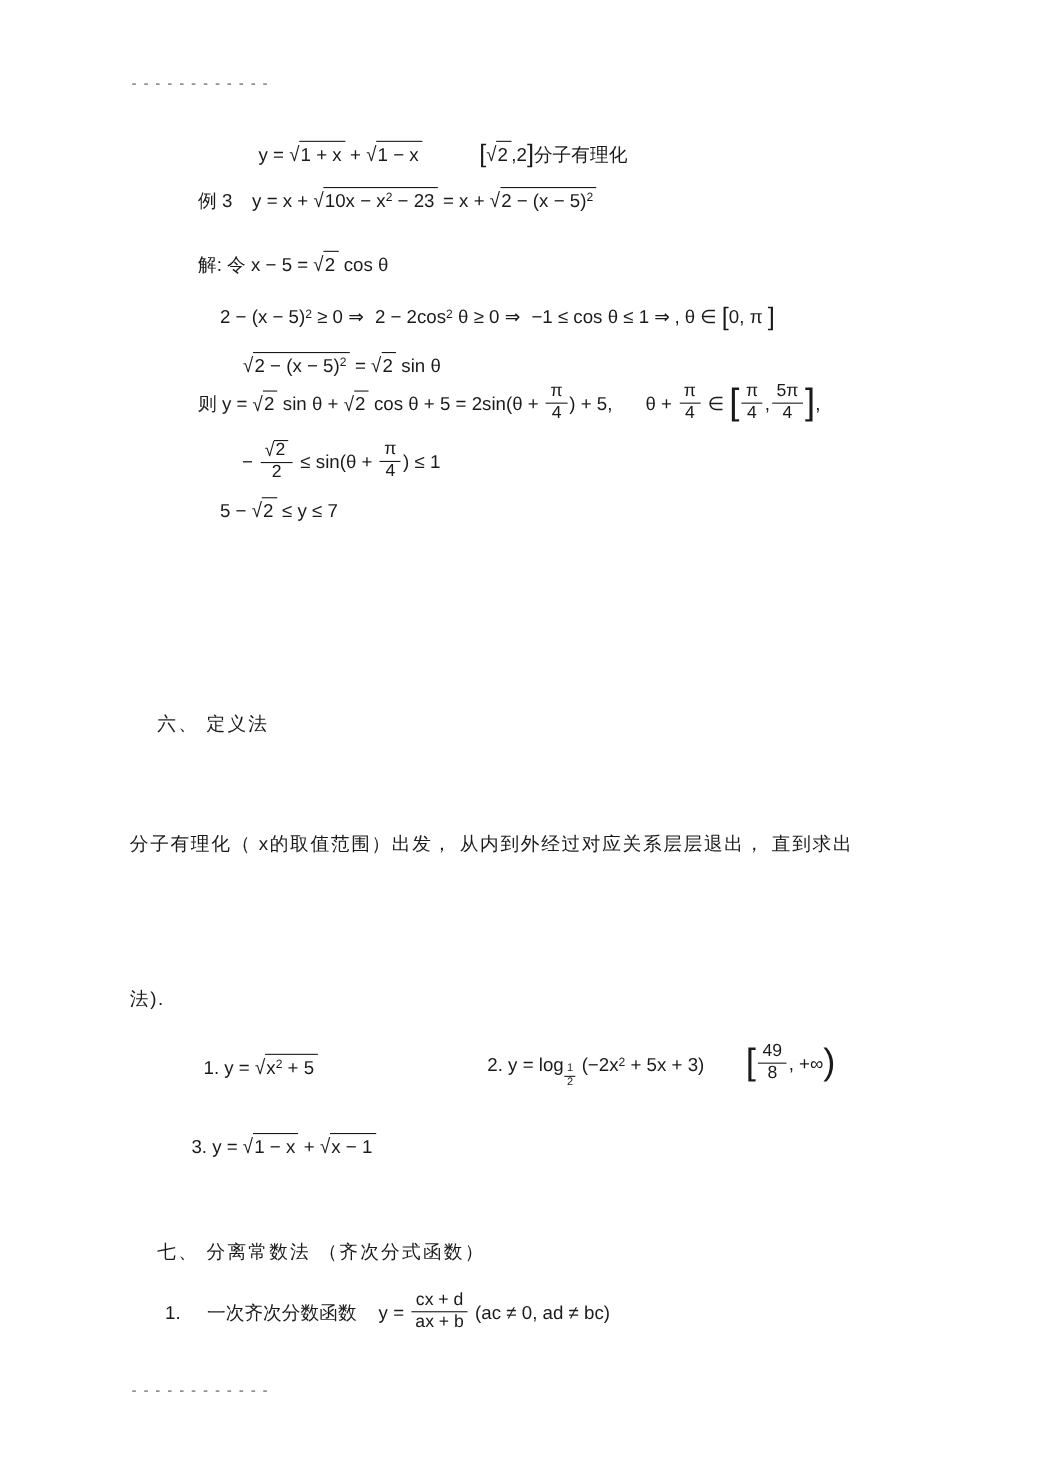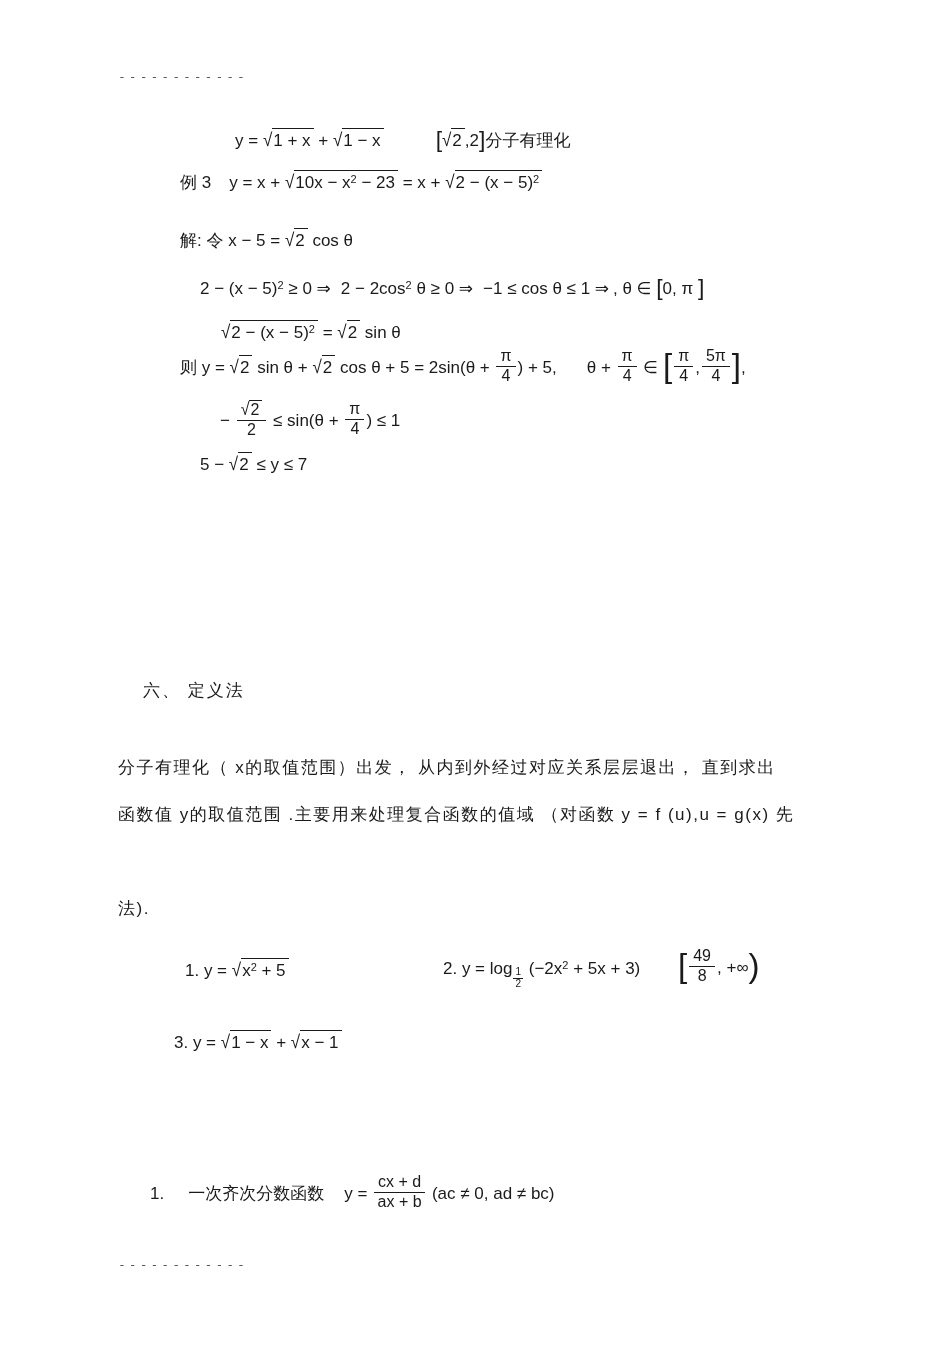--- a/index.html
+++ b/index.html
@@ -3,21 +3,21 @@
 <meta charset="utf-8">
 <style>
   html,body{margin:0;padding:0;background:#ffffff;}
   .page{
     position:relative;width:950px;height:1345px;background:#ffffff;
     font-family:"Liberation Sans","DejaVu Sans",sans-serif;
     color:#1a1a1a;overflow:hidden;
   }
   .line{position:absolute;white-space:nowrap;font-size:17px;line-height:1.35;}
   .para{letter-spacing:1.5px;}
-  .heading{letter-spacing:2px;margin-top:32px;}
+  .heading{letter-spacing:2px;}
   .dash{color:#5a5a5a;font-size:13px;letter-spacing:3px;font-family:"DejaVu Sans Mono",monospace;}
   
   .sqrt{display:inline-block;white-space:nowrap;}
   .sqrt .rad{display:inline-block;transform:scaleY(1.08);}
   .sqrt .vinc{display:inline-block;border-top:1.5px solid currentColor;padding:1px 3px 0 1px;}
   
   .frac{display:inline-flex;flex-direction:column;vertical-align:middle;text-align:center;
         margin:0 2px;position:relative;top:-2px;font-size:16px;line-height:1.05;}
   .frac .num{display:block;border-bottom:1.5px solid currentColor;padding:0 4px 1px;}
   .frac .den{display:block;padding-top:1px;}
@@ -57,30 +57,30 @@
     <div class="line" style="left: 200px; top: 402px; margin-left: 20px;">− <span class="frac">
         <span class="num"><span class="sqrt"><span class="rad">√</span><span class="vinc">2</span></span></span>
         <span class="den">2</span>
       </span> ≤ sin(θ + <span class="frac">
         <span class="num">π</span>
         <span class="den">4</span>
       </span>) ≤ 1</div>
     <div class="line" style="left: 200px; top: 452px;">5 − <span class="sqrt"><span class="rad">√</span><span class="vinc">2</span></span> ≤ y ≤ 7</div>
     <div class="line heading" style="left: 143px; top: 648px;">六、 定义法</div>
     <div class="line para" style="left: 118px; top: 757px;">分子有理化（ x的取值范围）出发， 从内到外经过对应关系层层退出， 直到求出</div>
-    <div class="line para" style="left: 118px; top: 804px;">函数值 y的取值范围 .主要用来处理复合函数的值域 （对函数 y = f (u),u = g(x) 先</div>
     <div class="line para" style="left: 118px; top: 898px;">法).</div>
     <div class="line" style="left: 185px; top: 958px;">1. y = <span class="sqrt"><span class="rad">√</span><span class="vinc">x<sup>2</sup> + 5</span></span></div>
     <div class="line" style="left: 443px; top: 958px;">2. y = log<sub><span class="frac">
           <span class="num">1</span>
           <span class="den">2</span>
         </span></sub> (−2x<sup>2</sup> + 5x + 3)</div>
     <div class="line" style="left: 678px; top: 950px;"><span class="big s2">[</span><span class="frac">
         <span class="num">49</span>
         <span class="den">8</span>
       </span>, +∞<span class="big s2">)</span></div>
     <div class="line" style="left: 174px; top: 1030px;">3. y = <span class="sqrt"><span class="rad">√</span><span class="vinc">1 − x</span></span> + <span class="sqrt"><span class="rad">√</span><span class="vinc">x − 1</span></span></div>
+    <div class="line heading" style="left: 143px; top: 1128px;">七、 分离常数法 （齐次分式函数）</div>
     <div class="line" style="left: 150px; top: 1176px;">1.<span class="sp" style="width: 24px;"></span>一次齐次分数函数<span class="sp" style="width: 20px;"></span>y = <span class="frac">
         <span class="num">cx + d</span>
         <span class="den">ax + b</span>
       </span> (ac ≠ 0, ad ≠ bc)</div>
     <div class="line dash" style="left: 118px; top: 1256px;">------------</div>
   </div>
 
 </body></html>

